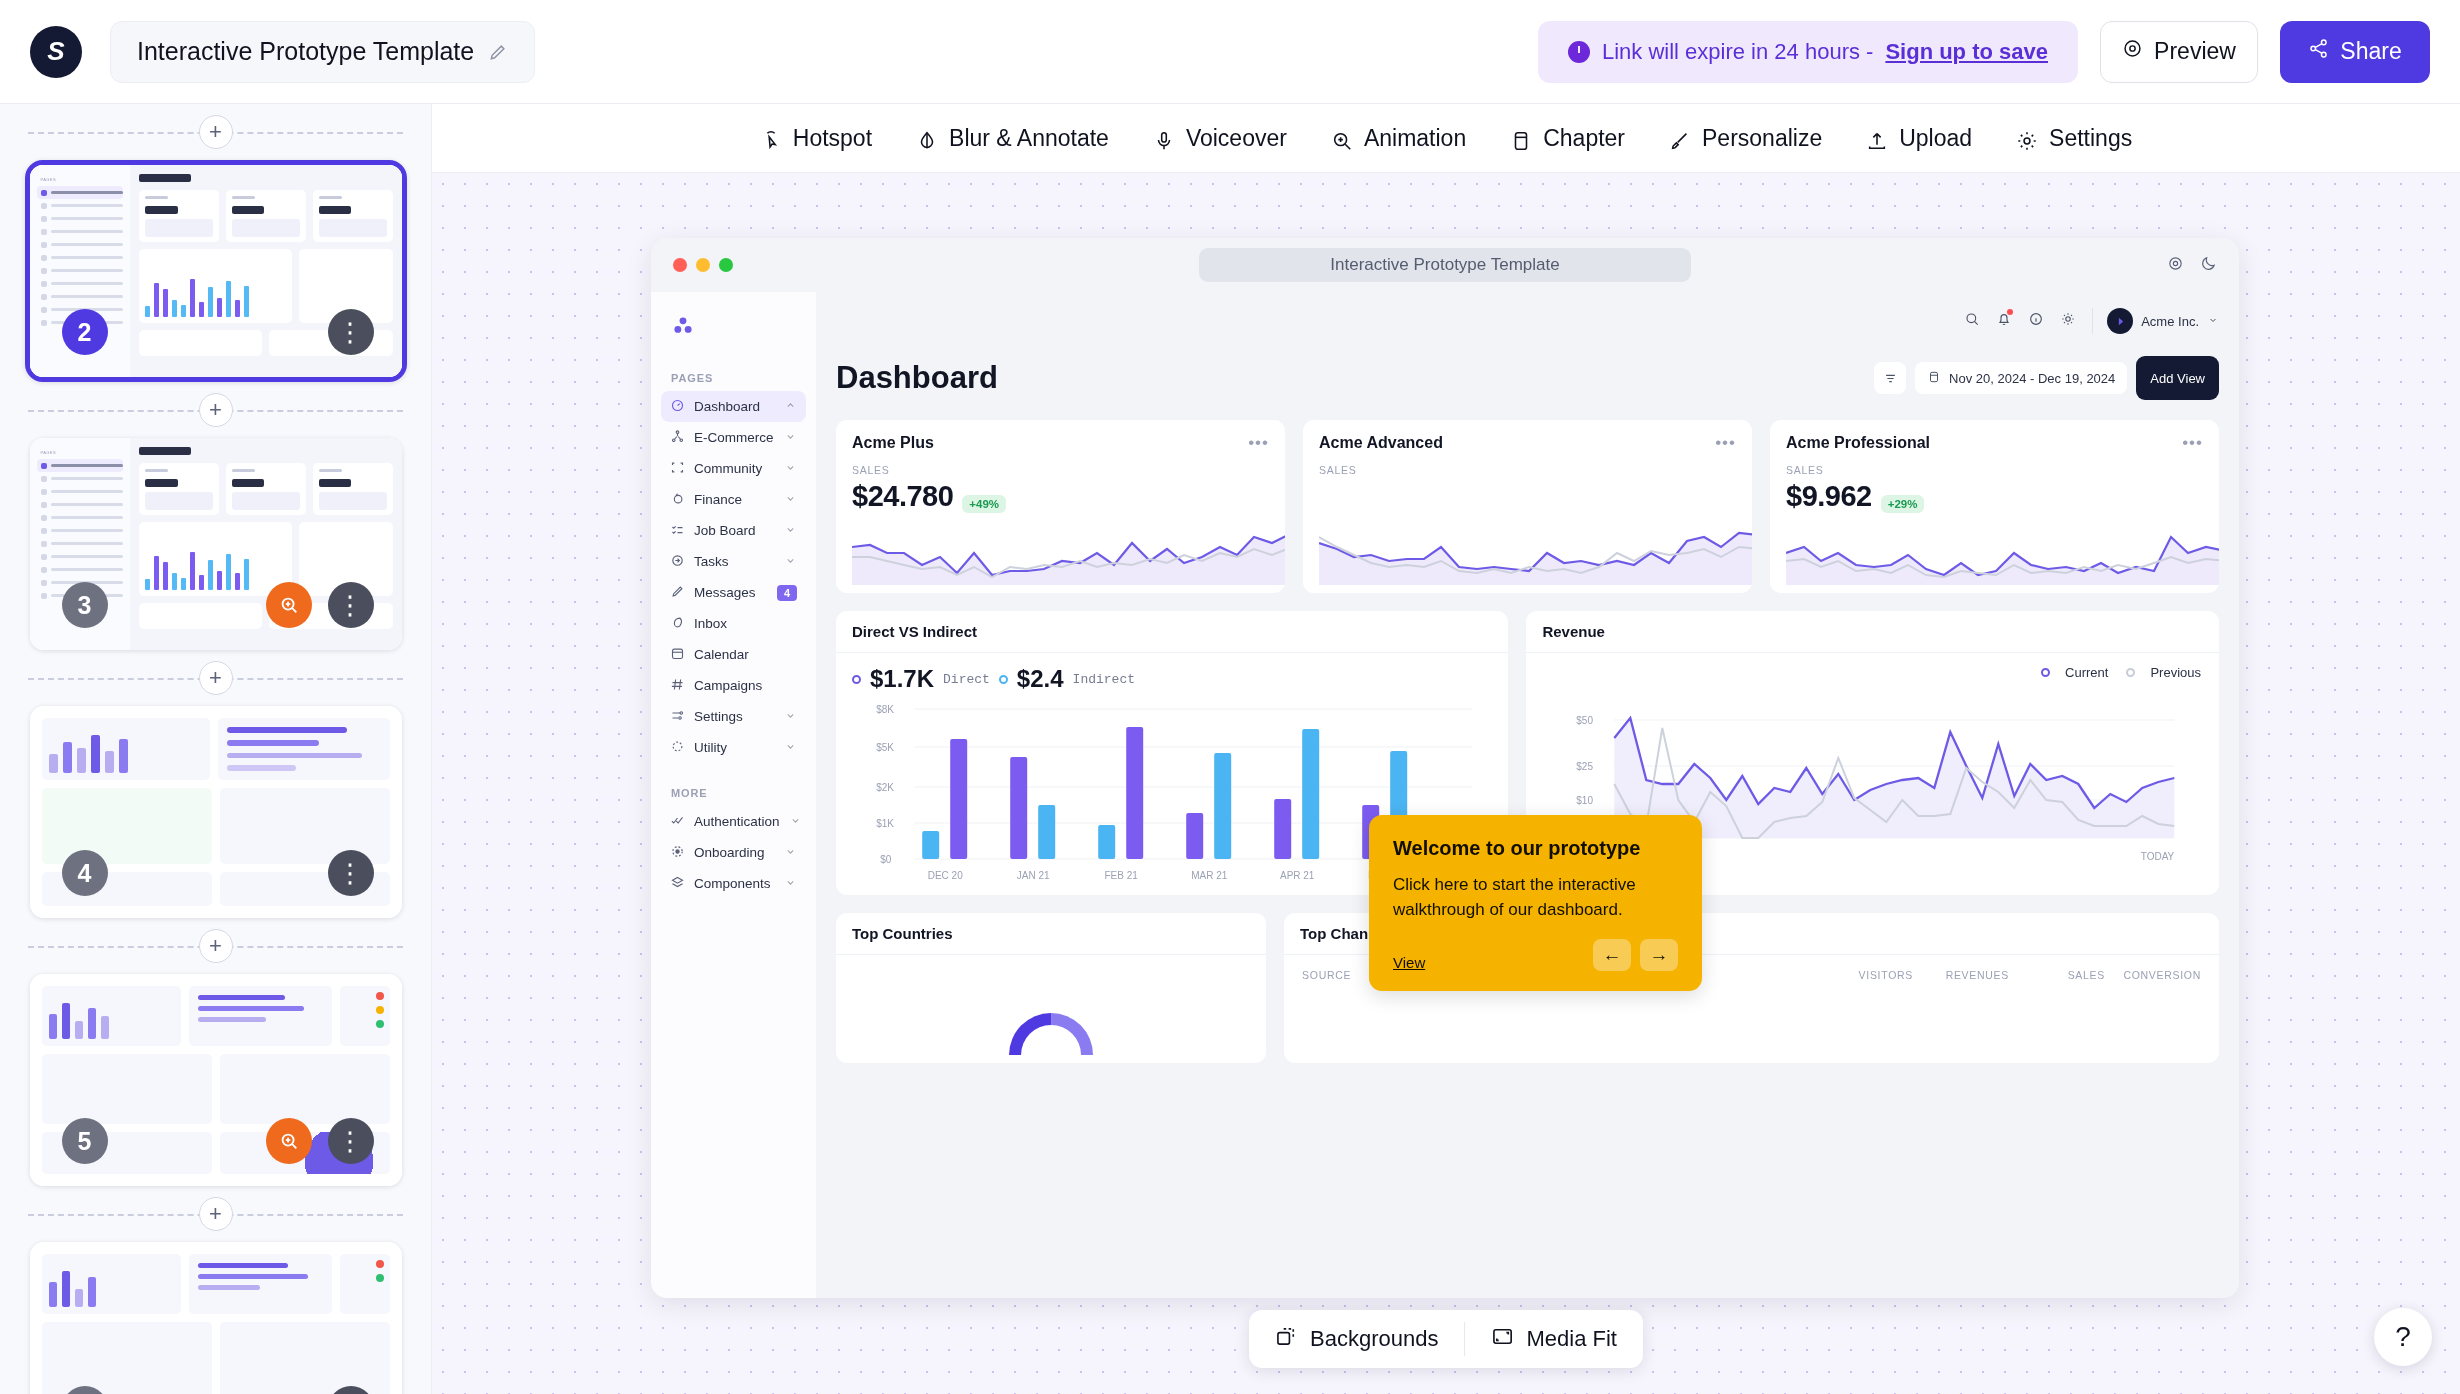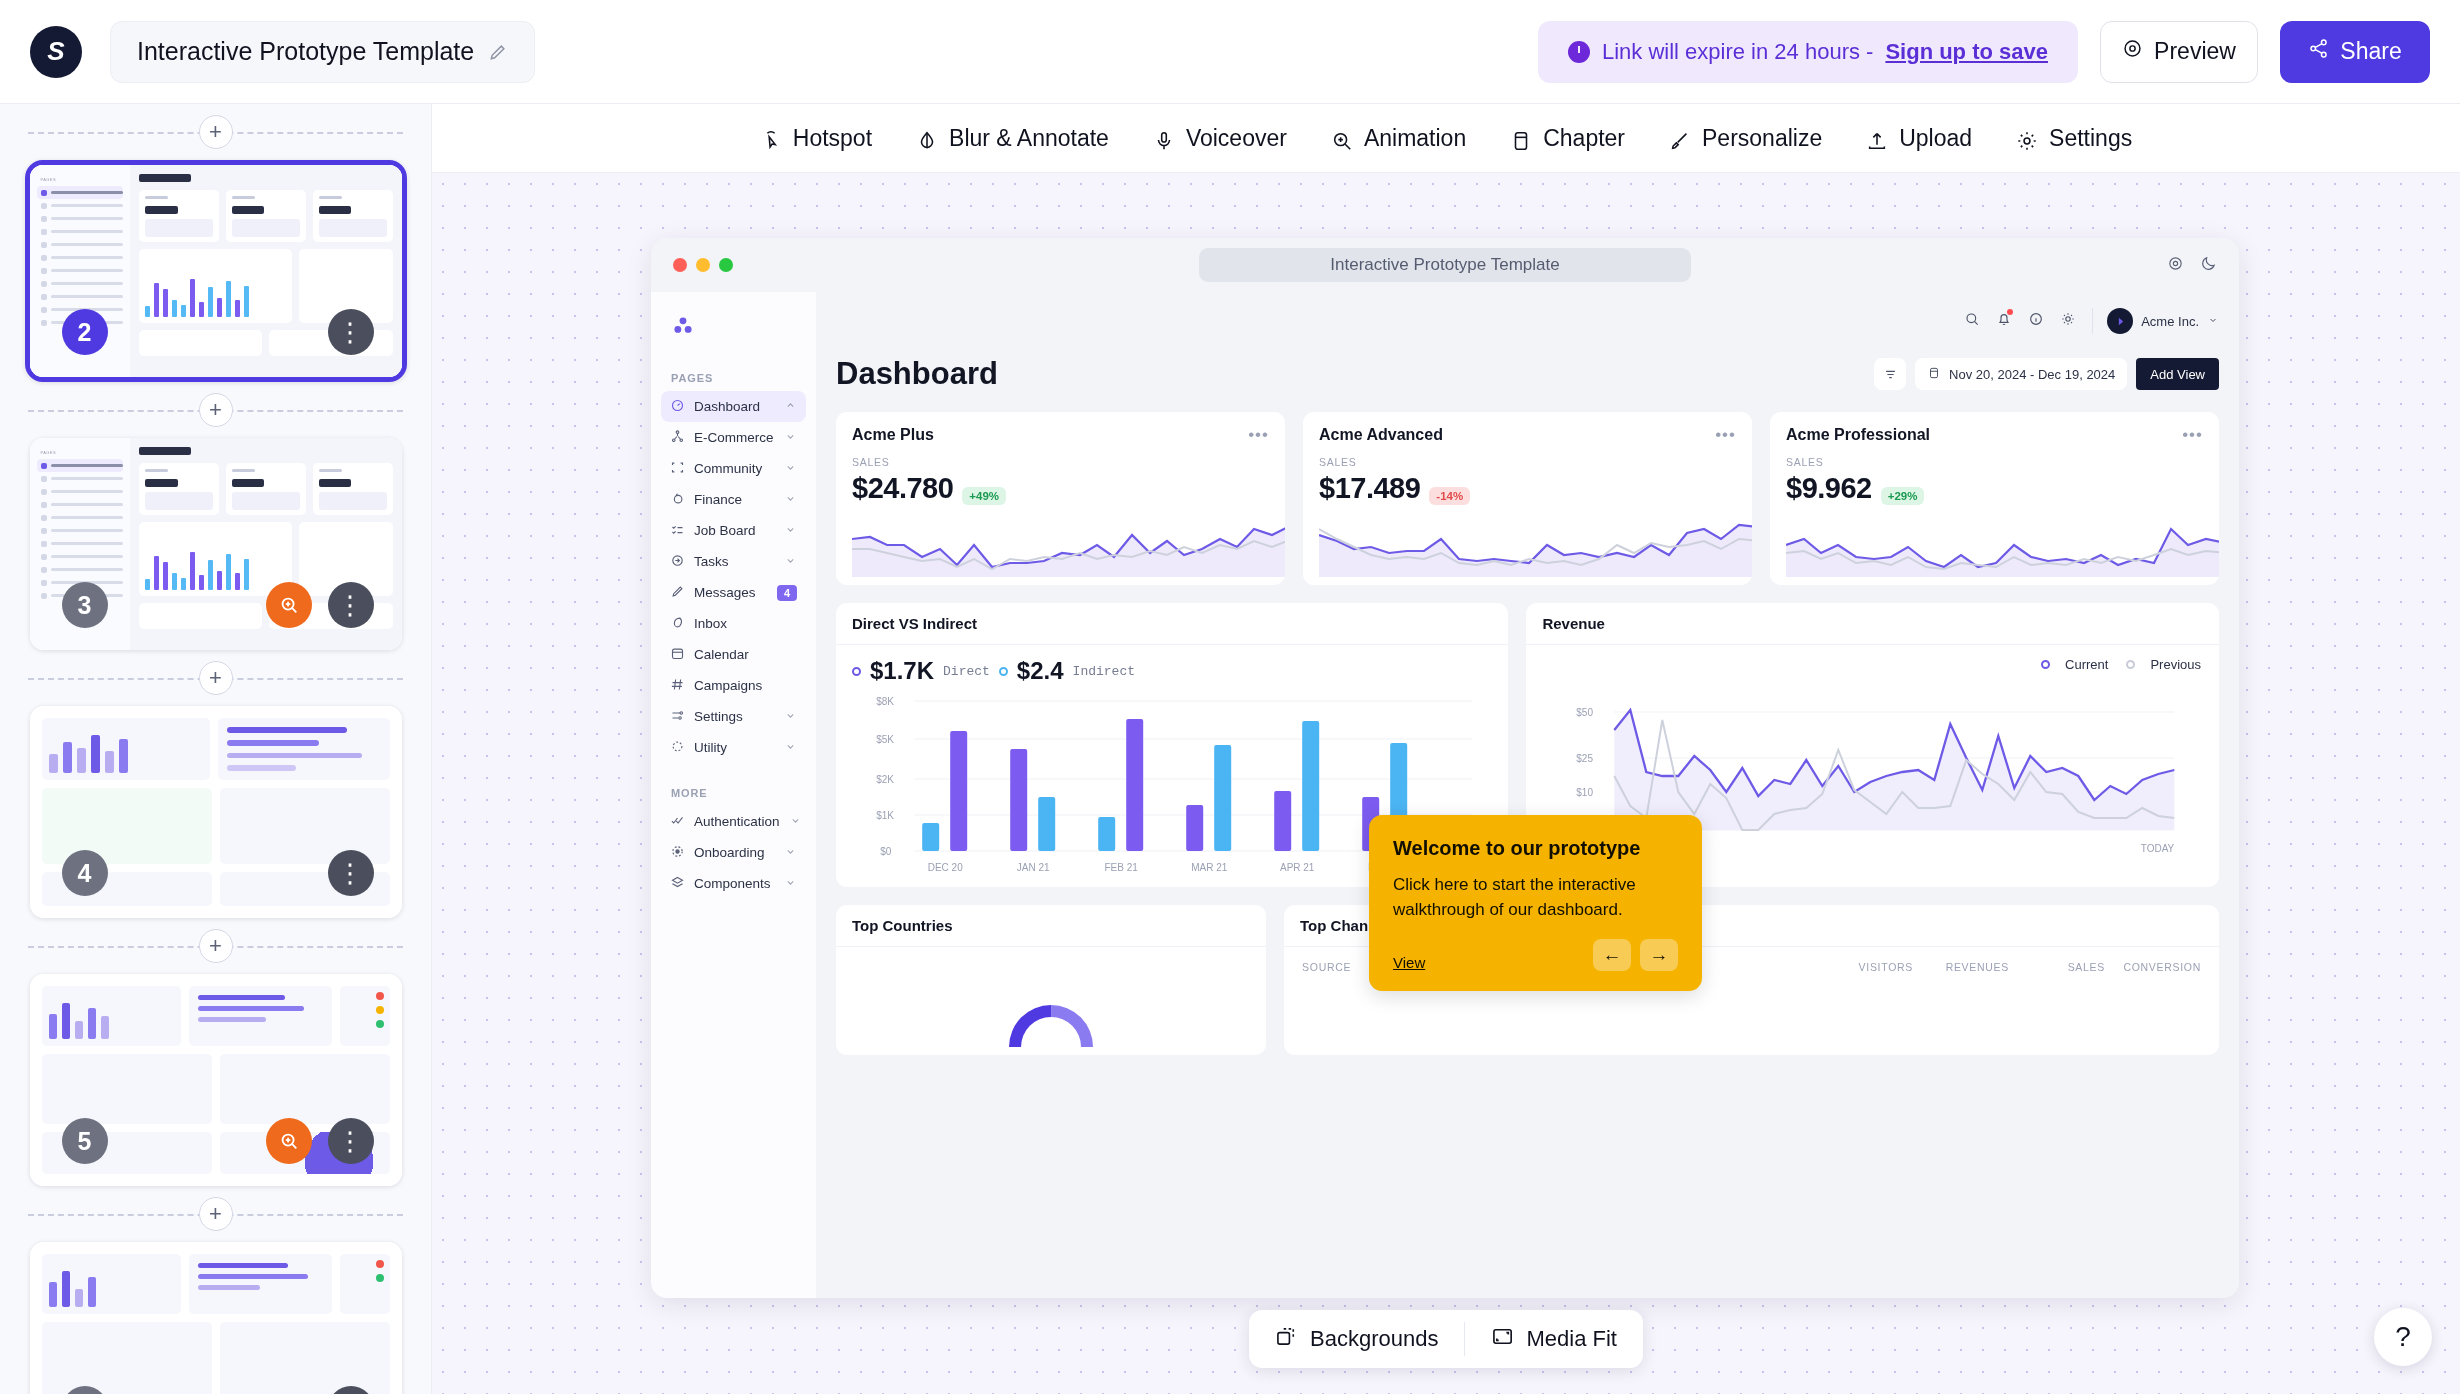--- a/index.html
+++ b/index.html
@@ -203,21 +203,21 @@
   .avatar-chip { display: flex; align-items: center; gap: 8px; font-size: 13px; color: #2c3246; padding-left: 14px; border-left: 1px solid #dfe3ec; }
   .avatar { width: 26px; height: 26px; border-radius: 50%; background: #141a33; display:flex; align-items:center; justify-content:center; }
   .notif-dot { position: relative; }
   .notif-dot:after { content:""; position:absolute; right:-1px; top:-2px; width:6px; height:6px; border-radius:50%; background:#ff4d4f; }
 
   .pmain-head { display: flex; align-items: center; margin-top: 6px; }
   .pg-title { font-size: 31px; font-weight: bold; color: #111524; }
   .head-actions { margin-left: auto; display: flex; align-items: center; gap: 9px; }
   .icon-btn-s { width: 32px; height: 32px; background:#fff; border-radius: 8px; display:flex; align-items:center; justify-content:center; cursor:pointer; }
   .date-pill { height: 32px; background: #fff; border-radius: 8px; display: flex; align-items: center; gap: 8px; padding: 0 12px; font-size: 13px; color: #2c3246; cursor: pointer; }
-  .addview { height: 32px; background: #141a33; color: #fff; border-radius: 4px; display:flex; align-items:center; padding: 0 14px; font-size: 13px; cursor: pointer; }
+  .addview { height: 44px; background: #141a33; color: #fff; border-radius: 9px; display:flex; align-items:center; padding: 0 14px; font-size: 13px; cursor: pointer; }
 
   .cards3 { display: flex; gap: 18px; margin-top: 20px; }
   .scard { flex: 1; background: #fff; border-radius: 11px; height: 173px; position: relative; overflow: hidden; }
   .scard-h { display:flex; align-items:center; padding: 14px 16px 0 16px; }
   .scard-h .nm { font-size: 16px; font-weight: bold; color:#111524; }
   .scard-h .dots3 { margin-left:auto; color:#9ba1b4; font-size: 17px; line-height:0; letter-spacing:1px; }
   .scard .sl { font-size: 10.5px; color:#9ba1b4; letter-spacing:.7px; margin: 12px 0 0 16px; }
   .scard .val-row { display:flex; align-items:flex-end; gap:9px; margin: 4px 0 0 16px; }
   .scard .val { font-size: 29px; font-weight: bold; color:#111524; letter-spacing:-.5px; }
   .chip { font-size: 11.5px; font-weight: 600; border-radius: 6px; padding: 3px 7px; margin-top: 4px; }
@@ -967,24 +967,20 @@
                 <polyline fill="none" stroke="#cdd1dc" stroke-width="2" points="0,34 18,34 35,38 52,42 70,46 88,44 105,52 122,44 140,54 158,44 175,46 192,42 210,44 228,38 245,44 262,40 280,42 298,36 315,40 332,32 350,38 368,30 385,34 402,26 420,32 440,24"></polyline>
               </svg>
             </div>
 
             <div class="scard">
               <div class="scard-h">
                 <span class="nm">Acme Advanced</span>
                 <span class="dots3">•••</span>
               </div>
               <div class="sl">SALES</div>
-              <div class="val-row">
-                <span class="val">$17.489</span>
-                <span class="chip down">-14%</span>
-              </div>
               <svg class="spark" viewBox="0 0 440 62" preserveAspectRatio="none">
                 <polygon fill="#eeeafc" points="0,20 18,26 35,34 52,32 70,38 88,36 105,36 122,24 140,44 158,46 175,44 192,46 210,48 228,30 245,40 262,38 280,42 298,38 315,42 332,30 350,40 368,18 385,14 402,24 420,10 440,12 440,62 0,62"></polygon>
                 <polyline fill="none" stroke="#6d5ae6" stroke-width="2.2" points="0,20 18,26 35,34 52,32 70,38 88,36 105,36 122,24 140,44 158,46 175,44 192,46 210,48 228,30 245,40 262,38 280,42 298,38 315,42 332,30 350,40 368,18 385,14 402,24 420,10 440,12"></polyline>
                 <polyline fill="none" stroke="#cdd1dc" stroke-width="2" points="0,14 18,24 35,32 52,40 70,44 88,42 105,44 122,38 140,48 158,50 175,46 192,50 210,44 228,48 245,46 262,50 280,44 298,30 315,38 332,28 350,32 368,30 385,26 402,34 420,24 440,26"></polyline>
               </svg>
             </div>
 
             <div class="scard">
               <div class="scard-h">
                 <span class="nm">Acme Professional</span>

